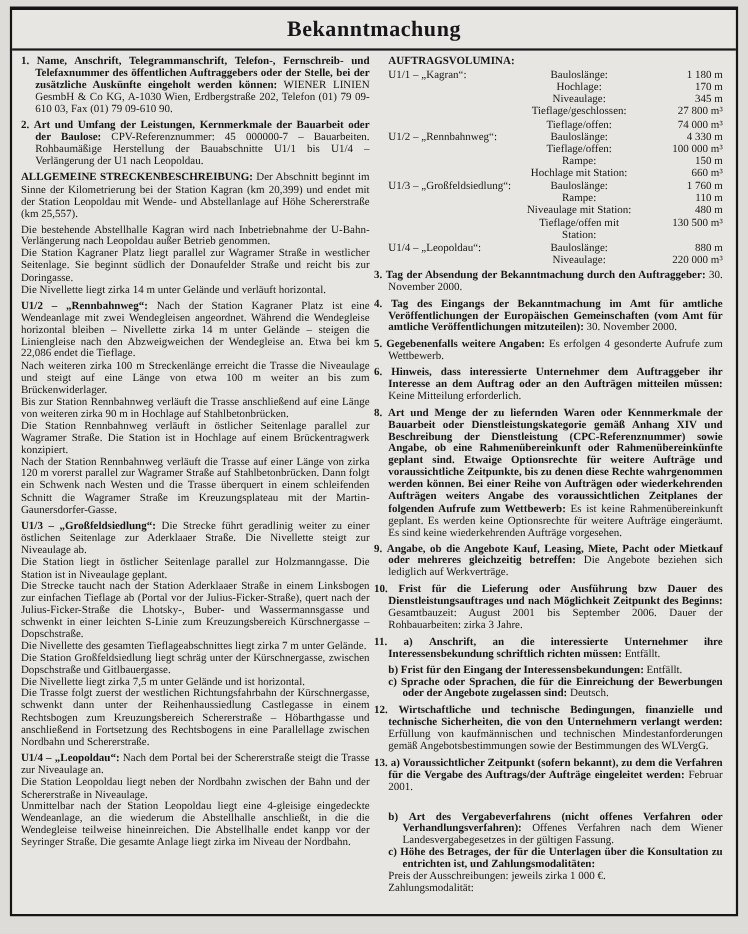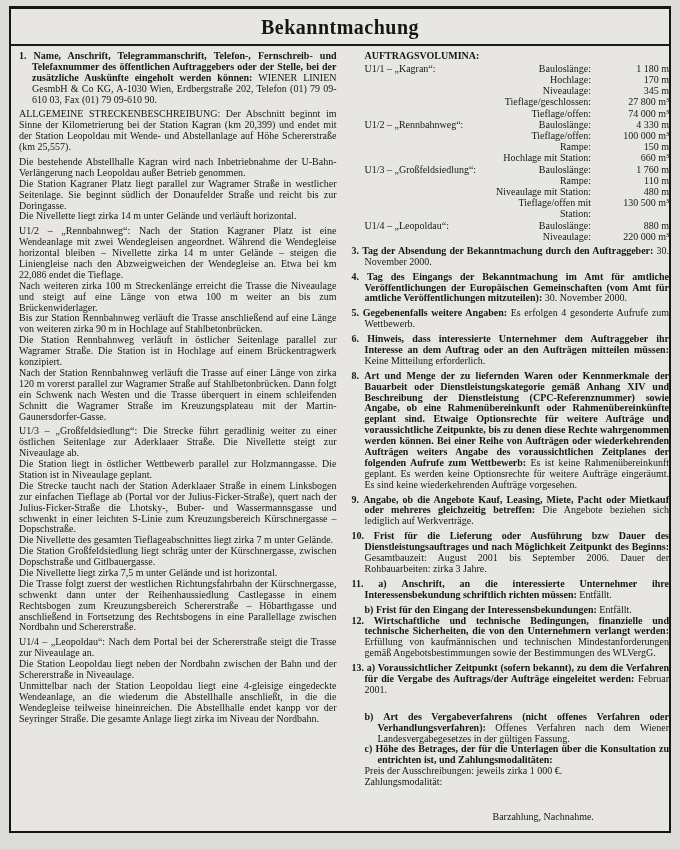--- a/index.html
+++ b/index.html
@@ -24,49 +24,49 @@
   .title{
     text-align:center;
     font-weight:bold;
     font-size:20px;
     letter-spacing:.5px;
     padding:7px 0 5px;
     border-bottom:2px solid #1a1a1a;
   }
   .columns{
     display:flex;
-    gap:15px;
-    padding:5px 0 0 8px;
+    gap:4px;
+    padding:5px 12px 0 8px;
   }
   .col{
     flex:1 1 0;
     font-size:10px;
     line-height:1.09;
     text-align:justify;
     hyphens:auto;
   }
   .item{
     margin:0 0 4px 0;
     padding-left:13px;
     text-indent:-13px;
   }
   .sub{
     margin:0;
     padding-left:26px;
     text-indent:-13px;
   }
   .para{margin:0;}
   .sect{margin-top:4px;}
-  .lead b{font-weight:normal;}
+  .lead b{font-weight:bold;}
   b{font-weight:bold;}
   .vol-heading{font-weight:bold;margin:0 0 1px 13px;}
   .vol-table{margin:0 0 4px 13px;}
   .vrow{display:flex;line-height:1.12;}
   .vsec{flex:0 0 121px;text-align:left;}
-  .vmet{flex:1 1 auto;text-align:right;}
+  .vmet{flex:1 1 auto;text-align:center;}
   .vval{flex:0 0 78px;text-align:right;white-space:nowrap;}
   .price-line{margin:0;padding-left:13px;}
   .pay-row{display:flex;padding-left:13px;}
   .pay-label{flex:0 0 128px;}
   .pay-value{flex:1;margin-top:35px;}
 </style>
 </head>
 <body>
 
 <div class="scan-page">
@@ -75,20 +75,23 @@
     <div class="title">Bekanntmachung</div>
 
     <div class="columns">
 
       <div class="col">
 
         <p class="item"><b>1.</b>
           <b>Name, Anschrift, Telegrammanschrift, Telefon-, Fernschreib- und Telefaxnummer des öffentlichen Auftraggebers oder der Stelle, bei der zusätzliche Auskünfte eingeholt werden können:</b>
           <span>WIENER LINIEN GesmbH &amp; Co KG, A-1030 Wien, Erdbergstraße 202, Telefon (01) 79 09-610 03, Fax (01) 79 09-610 90.</span></p>
 
+        <p class="item"><b>2.</b>
+          <b>Art und Umfang der Leistungen, Kernmerkmale der Bauarbeit oder der Baulose:</b>
+          <span>CPV-Referenznummer: 45 000000-7 – Bauarbeiten. Rohbaumäßige Herstellung der Bauabschnitte U1/1 bis U1/4 – Verlängerung der U1 nach Leopoldau.</span></p>
 
         <div class="sect">
           <p class="para lead"><b>ALLGEMEINE STRECKENBESCHREIBUNG:</b>
             <span>Der Abschnitt beginnt im Sinne der Kilometrierung bei der Station Kagran (km 20,399) und endet mit der Station Leopoldau mit Wende- und Abstellanlage auf Höhe Schererstraße (km 25,557).</span></p>
         </div>
 
         <div class="sect">
           <p class="para">Die bestehende Abstellhalle Kagran wird nach Inbetriebnahme der U-Bahn-Verlängerung nach Leopoldau außer Betrieb genommen.</p>
           <p class="para">Die Station Kagraner Platz liegt parallel zur Wagramer Straße in westlicher Seitenlage. Sie beginnt südlich der Donaufelder Straße und reicht bis zur Doringasse.</p>
           <p class="para">Die Nivellette liegt zirka 14 m unter Gelände und verläuft horizontal.</p>
@@ -99,21 +102,21 @@
             <span>Nach der Station Kagraner Platz ist eine Wendeanlage mit zwei Wendegleisen angeordnet. Während die Wendegleise horizontal bleiben – Nivellette zirka 14 m unter Gelände – steigen die Liniengleise nach den Abzweigweichen der Wendegleise an. Etwa bei km 22,086 endet die Tieflage.</span></p>
           <p class="para">Nach weiteren zirka 100 m Streckenlänge erreicht die Trasse die Niveaulage und steigt auf eine Länge von etwa 100 m weiter an bis zum Brückenwiderlager.</p>
           <p class="para">Bis zur Station Rennbahnweg verläuft die Trasse anschließend auf eine Länge von weiteren zirka 90 m in Hochlage auf Stahlbetonbrücken.</p>
           <p class="para">Die Station Rennbahnweg verläuft in östlicher Seitenlage parallel zur Wagramer Straße. Die Station ist in Hochlage auf einem Brückentragwerk konzipiert.</p>
           <p class="para">Nach der Station Rennbahnweg verläuft die Trasse auf einer Länge von zirka 120 m vorerst parallel zur Wagramer Straße auf Stahlbetonbrücken. Dann folgt ein Schwenk nach Westen und die Trasse überquert in einem schleifenden Schnitt die Wagramer Straße im Kreuzungsplateau mit der Martin-Gaunersdorfer-Gasse.</p>
         </div>
 
         <div class="sect">
           <p class="para lead"><b>U1/3 – „Großfeldsiedlung“:</b>
             <span>Die Strecke führt geradlinig weiter zu einer östlichen Seitenlage zur Aderklaaer Straße. Die Nivellette steigt zur Niveaulage ab.</span></p>
-          <p class="para">Die Station liegt in östlicher Wettbewerb parallel zur Holzmanngasse. Die Station ist in Niveaulage geplant.</p>
+          <p class="para">Die Station liegt in östlicher Seitenlage parallel zur Holzmanngasse. Die Station ist in Niveaulage geplant.</p>
           <p class="para">Die Strecke taucht nach der Station Aderklaaer Straße in einem Linksbogen zur einfachen Tieflage ab (Portal vor der Julius-Ficker-Straße), quert nach der Julius-Ficker-Straße die Lhotsky-, Buber- und Wassermannsgasse und schwenkt in einer leichten S-Linie zum Kreuzungsbereich Kürschnergasse – Dopschstraße.</p>
           <p class="para">Die Nivellette des gesamten Tieflageabschnittes liegt zirka 7 m unter Gelände.</p>
           <p class="para">Die Station Großfeldsiedlung liegt schräg unter der Kürschnergasse, zwischen Dopschstraße und Gitlbauergasse.</p>
           <p class="para">Die Nivellette liegt zirka 7,5 m unter Gelände und ist horizontal.</p>
           <p class="para">Die Trasse folgt zuerst der westlichen Richtungsfahrbahn der Kürschnergasse, schwenkt dann unter der Reihenhaussiedlung Castlegasse in einem Rechtsbogen zum Kreuzungsbereich Schererstraße – Höbarthgasse und anschließend in Fortsetzung des Rechtsbogens in eine Parallellage zwischen Nordbahn und Schererstraße.</p>
         </div>
 
         <div class="sect">
           <p class="para lead"><b>U1/4 – „Leopoldau“:</b>
             <span>Nach dem Portal bei der Schererstraße steigt die Trasse zur Niveaulage an.</span></p>
@@ -233,20 +236,23 @@
           <b>Frist für die Lieferung oder Ausführung bzw Dauer des Dienstleistungsauftrages und nach Möglichkeit Zeitpunkt des Beginns:</b>
           <span>Gesamtbauzeit: August 2001 bis September 2006. Dauer der Rohbauarbeiten: zirka 3 Jahre.</span></p>
 
         <div class="item"><b>11.</b>
           <b>a)</b>
           <b>Anschrift, an die interessierte Unternehmer ihre Interessensbekundung schriftlich richten müssen:</b>
           <span>Entfällt.</span></div>
         <p class="sub"><b>b)</b>
           <b>Frist für den Eingang der Interessensbekundungen:</b>
           <span>Entfällt.</span></p>
+        <p class="sub" style="margin-bottom:4px"><b>c)</b>
+          <b>Sprache oder Sprachen, die für die Einreichung der Bewerbungen oder der Angebote zugelassen sind:</b>
+          <span>Deutsch.</span></p>
 
         <p class="item"><b>12.</b>
           <b>Wirtschaftliche und technische Bedingungen, finanzielle und technische Sicherheiten, die von den Unternehmern verlangt werden:</b>
           <span>Erfüllung von kaufmännischen und technischen Mindestanforderungen gemäß Angebotsbestimmungen sowie der Bestimmungen des WLVergG.</span></p>
 
         <div class="item" style="margin-bottom:16px"><b>13.</b>
           <b>a)</b>
           <b>Voraussichtlicher Zeitpunkt (sofern bekannt), zu dem die Verfahren für die Vergabe des Auftrags/der Aufträge eingeleitet werden:</b>
           <span>Februar 2001.</span></div>
         <p class="sub"><b>b)</b>

